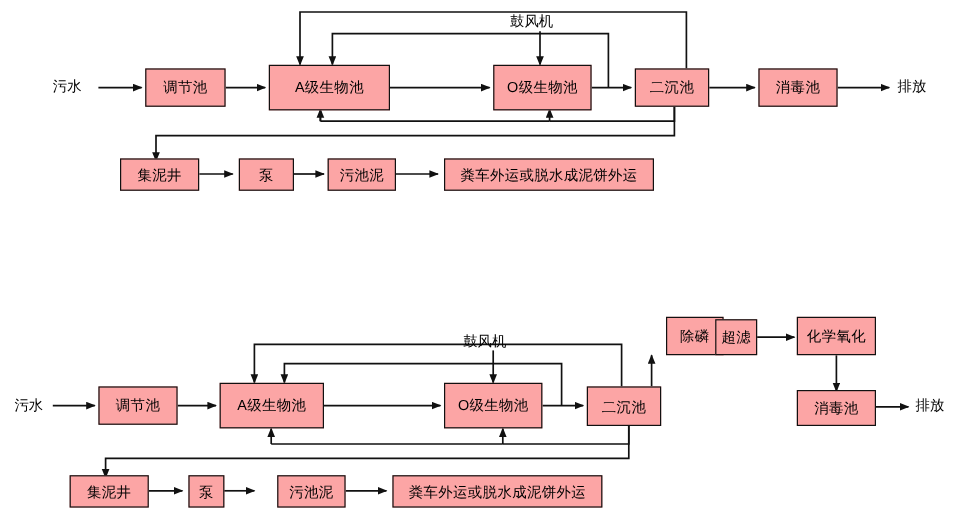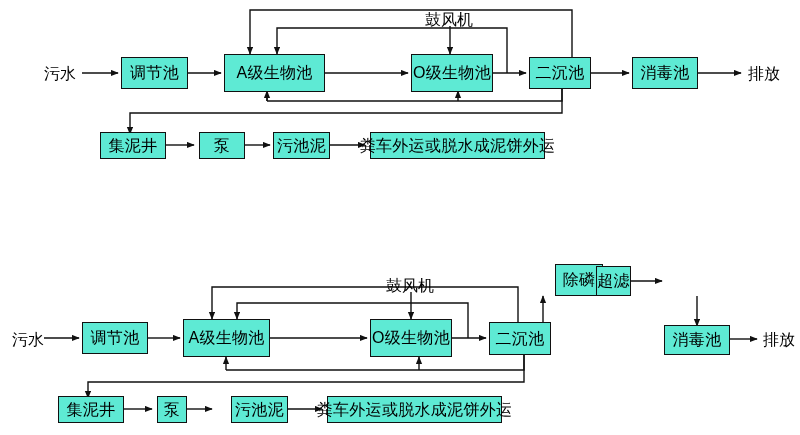--- a/index.html
+++ b/index.html
@@ -25,33 +25,33 @@
     left: 0;
     top: 0;
     width: 800px;
     height: 435px;
     pointer-events: none;
   }
   .node {
     position: absolute;
     box-sizing: border-box;
     border: 1.4px solid #111111;
-    background: #5eead4;
+    background: #fca5a5;
     display: flex;
     align-items: center;
     justify-content: center;
-    font-size: 16px;
+    font-size: 12px;
     line-height: 1;
     letter-spacing: 0.3px;
     white-space: nowrap;
     color: #000000;
   }
   .freetext {
     position: absolute;
-    font-size: 16px;
+    font-size: 12px;
     line-height: 1;
     white-space: nowrap;
     color: #000000;
     text-align: center;
   }
 </style>
 </head>
 <body>
 
 <div id="canvas">
@@ -148,20 +148,21 @@
   <div class="freetext" style="left:763px; top:332px;">排放</div>
   <div class="freetext" style="left:386px; top:278px;">鼓风机</div>
 
   <div class="node" style="left:82px;  top:322px; width:66px;  height:32px;">调节池</div>
   <div class="node" style="left:183px; top:319px; width:87px;  height:38px;">A级生物池</div>
   <div class="node" style="left:370px; top:319px; width:82px;  height:38px;">O级生物池</div>
   <div class="node" style="left:489px; top:322px; width:62px;  height:33px;">二沉池</div>
 
   <div class="node" style="left:519px; top:264px; width:48px;  height:32px;margin-left:36px;">除磷</div>
   <div class="node" style="left:596px; top:266px; width:35px;  height:30px;font-family:Liberation Serif, serif;">超滤</div>
+  <div class="node" style="left:664px; top:264px; width:66px;  height:32px;">化学氧化</div>
   <div class="node" style="left:664px; top:325px; width:66px;  height:30px;">消毒池</div>
 
   <div class="node" style="left:58px;  top:396px; width:66px;  height:27px;">集泥井</div>
   <div class="node" style="left:157px; top:396px; width:30px;  height:27px;">泵</div>
   <div class="node" style="left:231px; top:396px; width:57px;  height:27px;">污池泥</div>
   <div class="node" style="left:327px; top:396px; width:175px; height:27px;">粪车外运或脱水成泥饼外运</div>
 
 </div>
 
 </body></html>

